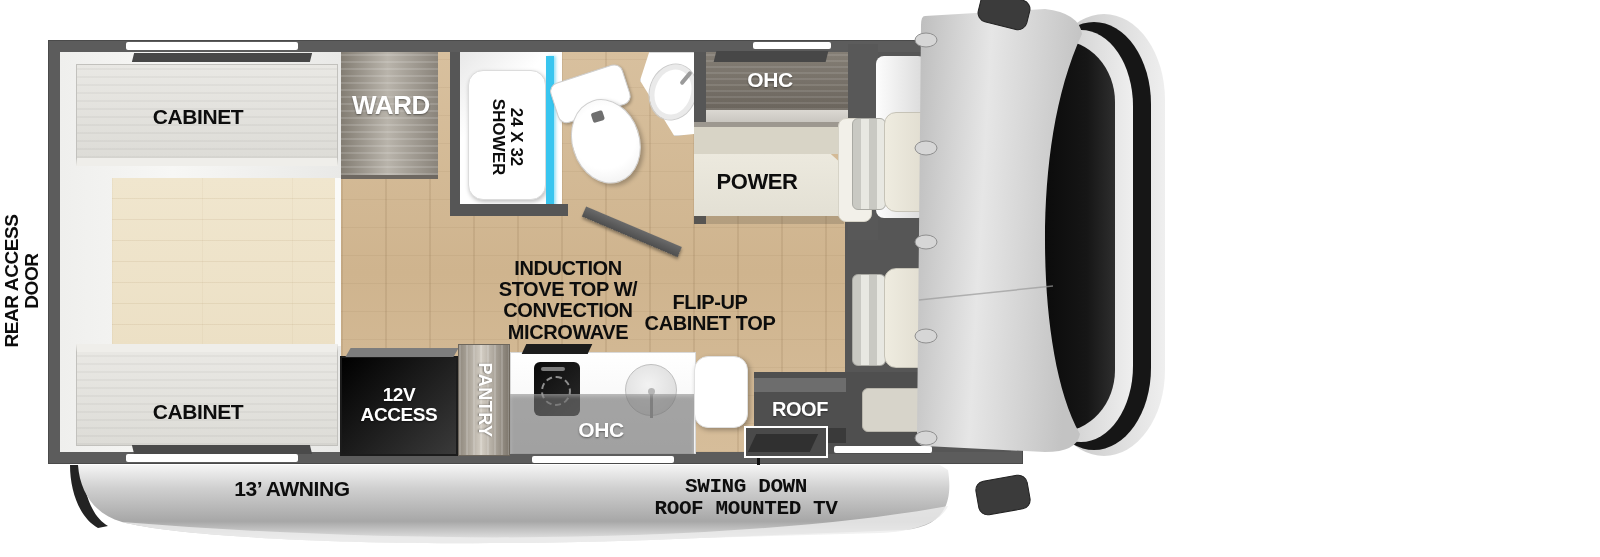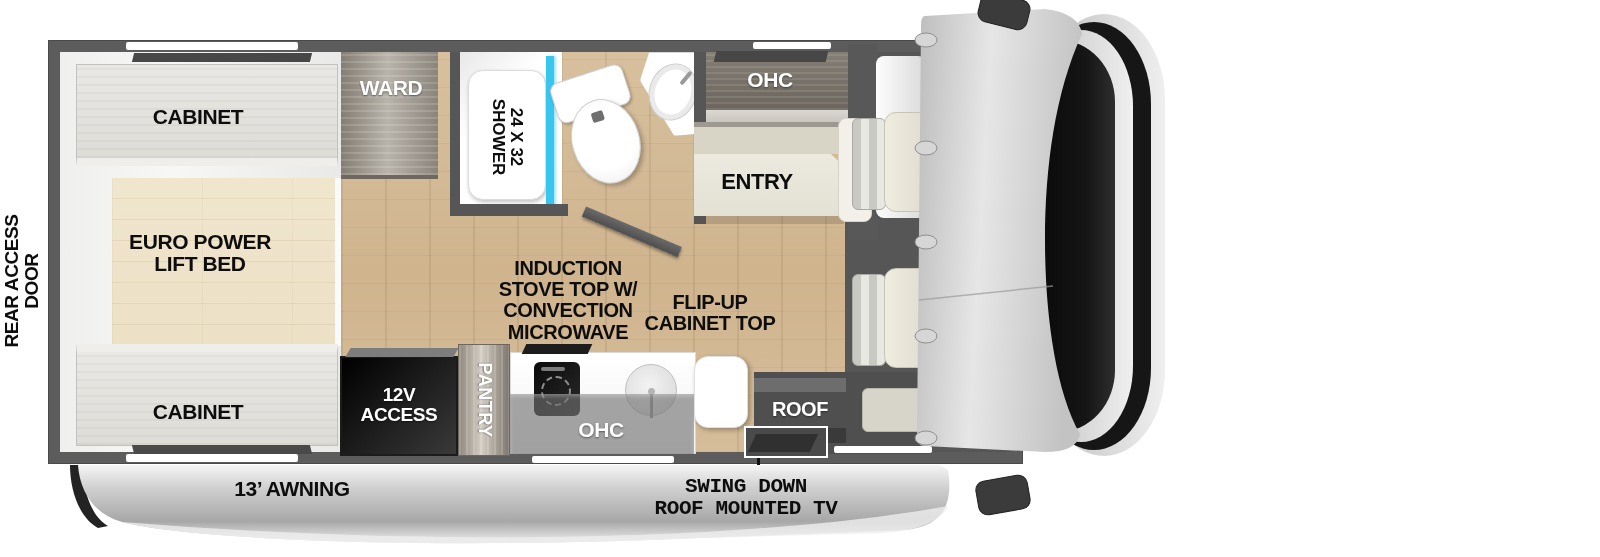--- a/index.html
+++ b/index.html
@@ -157,28 +157,26 @@
       <ellipse cx="33" cy="148" rx="11" ry="7"></ellipse>
       <ellipse cx="33" cy="242" rx="11" ry="7"></ellipse>
       <ellipse cx="33" cy="336" rx="11" ry="7"></ellipse>
       <ellipse cx="33" cy="438" rx="11" ry="7"></ellipse>
     </g>
   </svg>
 
   <div class="lbl ctr-rm90" style="left:22px;top:281px;font-size:19px;">REAR ACCESS
 DOOR</div>
   <div class="lbl ctr" style="left:198px;top:117px;font-size:21px;">CABINET</div>
-  <div class="lbl ctr" style="left:200px;top:253px;font-size:21px;">EURO POWER
-LIFT BED</div>
   <div class="lbl ctr" style="left:198px;top:412px;font-size:21px;">CABINET</div>
-  <div class="lbl w ctr" style="left:391px;top:88px;font-size:21px;">WARD</div>
+  <div class="lbl w ctr" style="left:391px;top:106px;font-size:26px;">WARD</div>
   <div class="lbl ctr-r90" style="left:507px;top:137px;font-size:17px;letter-spacing:0;">24 X 32
 SHOWER</div>
   <div class="lbl w ctr" style="left:770px;top:80px;font-size:21px;">OHC</div>
-  <div class="lbl ctr" style="left:757px;top:182px;font-size:22px;">ENTRY</div>
+  <div class="lbl ctr" style="left:757px;top:182px;font-size:22px;">POWER</div>
   <div class="lbl ctr" style="left:568px;top:300px;font-size:20px;">INDUCTION
 STOVE TOP W/
 CONVECTION
 MICROWAVE</div>
   <div class="lbl ctr" style="left:710px;top:313px;font-size:20px;">FLIP-UP
 CABINET TOP</div>
   <div class="lbl w ctr" style="left:399px;top:405px;font-size:19px;">12V
 ACCESS</div>
   <div class="lbl w ctr-r90" style="left:484px;top:400px;font-size:18px;letter-spacing:0.5px;">PANTRY</div>
   <div class="lbl w ctr" style="left:601px;top:430px;font-size:21px;">OHC</div>

